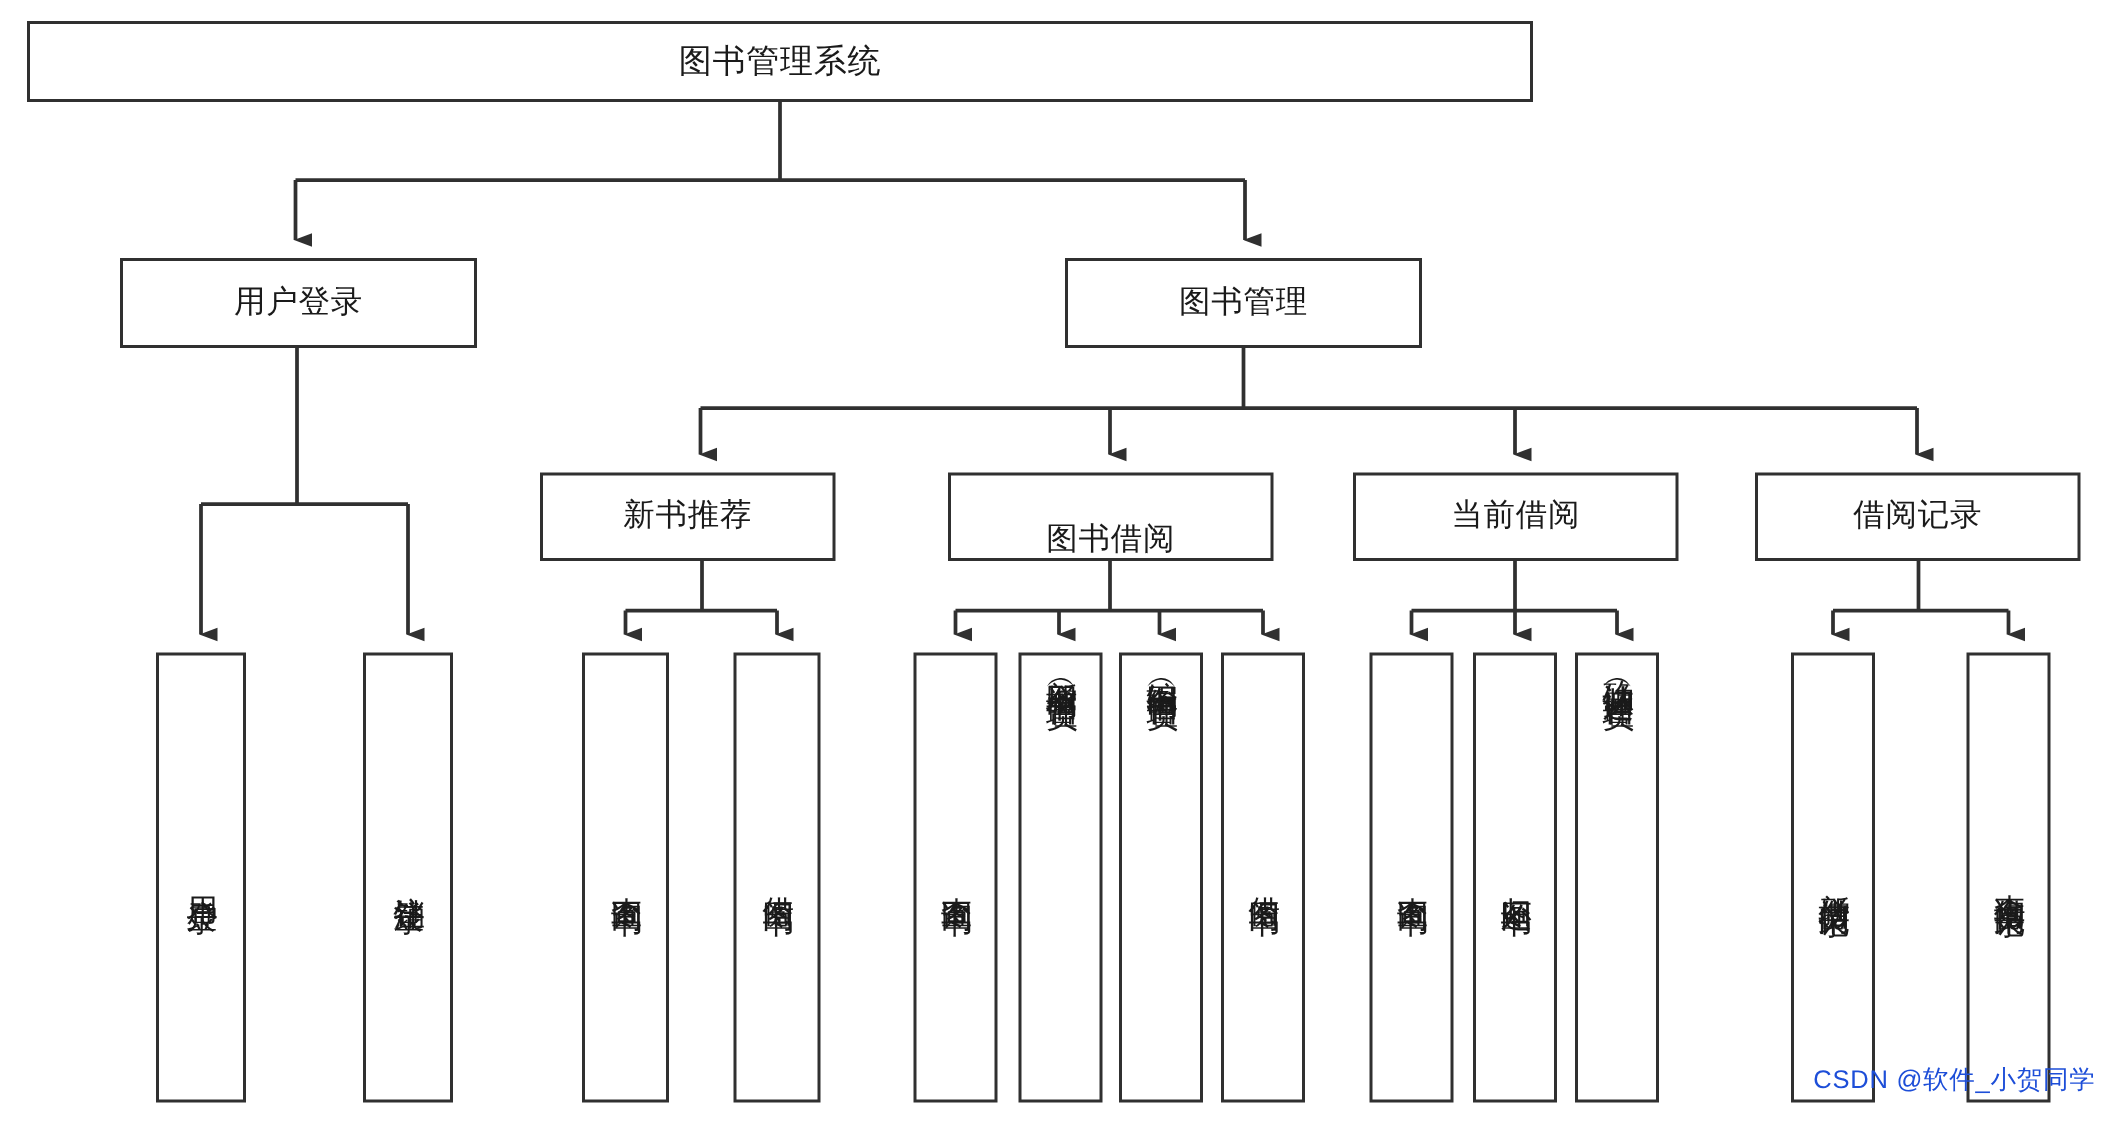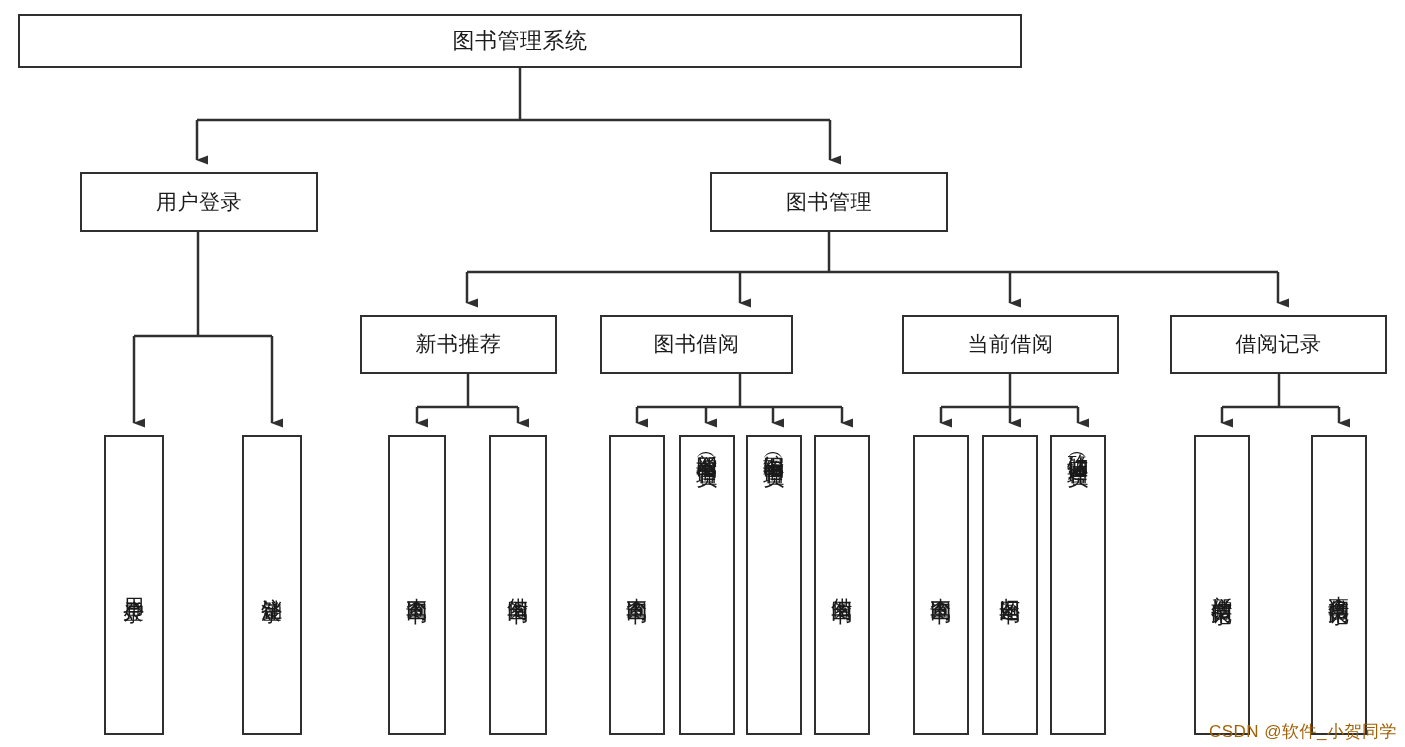--- a/index.html
+++ b/index.html
@@ -61,23 +61,23 @@
     text-orientation: upright;
     font-size: 21px;
     line-height: 1.32;
     letter-spacing: 2px;
     color: #1a1a1a;
     white-space: nowrap;
   }
   .watermark {
     position: absolute;
     right: 8px;
-    bottom: 4px;
+    bottom: 16px;
     font-size: 17px;
-    color: #a16207;
+    color: #1d4ed8;
     letter-spacing: 0.5px;
     white-space: nowrap;
   }
 </style>
 </head>
 <body>
 
 <div id="diagram-root">
 
   <svg class="layer" viewBox="0 0 1405 747" xmlns="http://www.w3.org/2000/svg">
@@ -149,21 +149,21 @@
   <div class="node-box" style="left:80px; top:172px; width:238px; height:60px;">
     <span class="node-label">用户登录</span>
   </div>
   <div class="node-box" style="left:710px; top:172px; width:238px; height:60px;">
     <span class="node-label">图书管理</span>
   </div>
 
   <div class="node-box" style="left:360px; top:315px; width:197px; height:59px;">
     <span class="node-label">新书推荐</span>
   </div>
-  <div class="node-box" style="left:600px; top:315px; width:193px; height:59px;">
+  <div class="node-box" style="left:632px; top:315px; width:217px; height:59px;align-items:flex-end;">
     <span class="node-label">图书借阅</span>
   </div>
   <div class="node-box" style="left:1170px; top:315px; width:217px; height:59px;">
     <span class="node-label">借阅记录</span>
   </div>
   <div class="node-box" style="left:902px; top:315px; width:217px; height:59px;">
     <span class="node-label">当前借阅</span>
   </div>
 
   <div class="leaf-box" style="left:104px; top:435px; width:60px; height:300px;">

